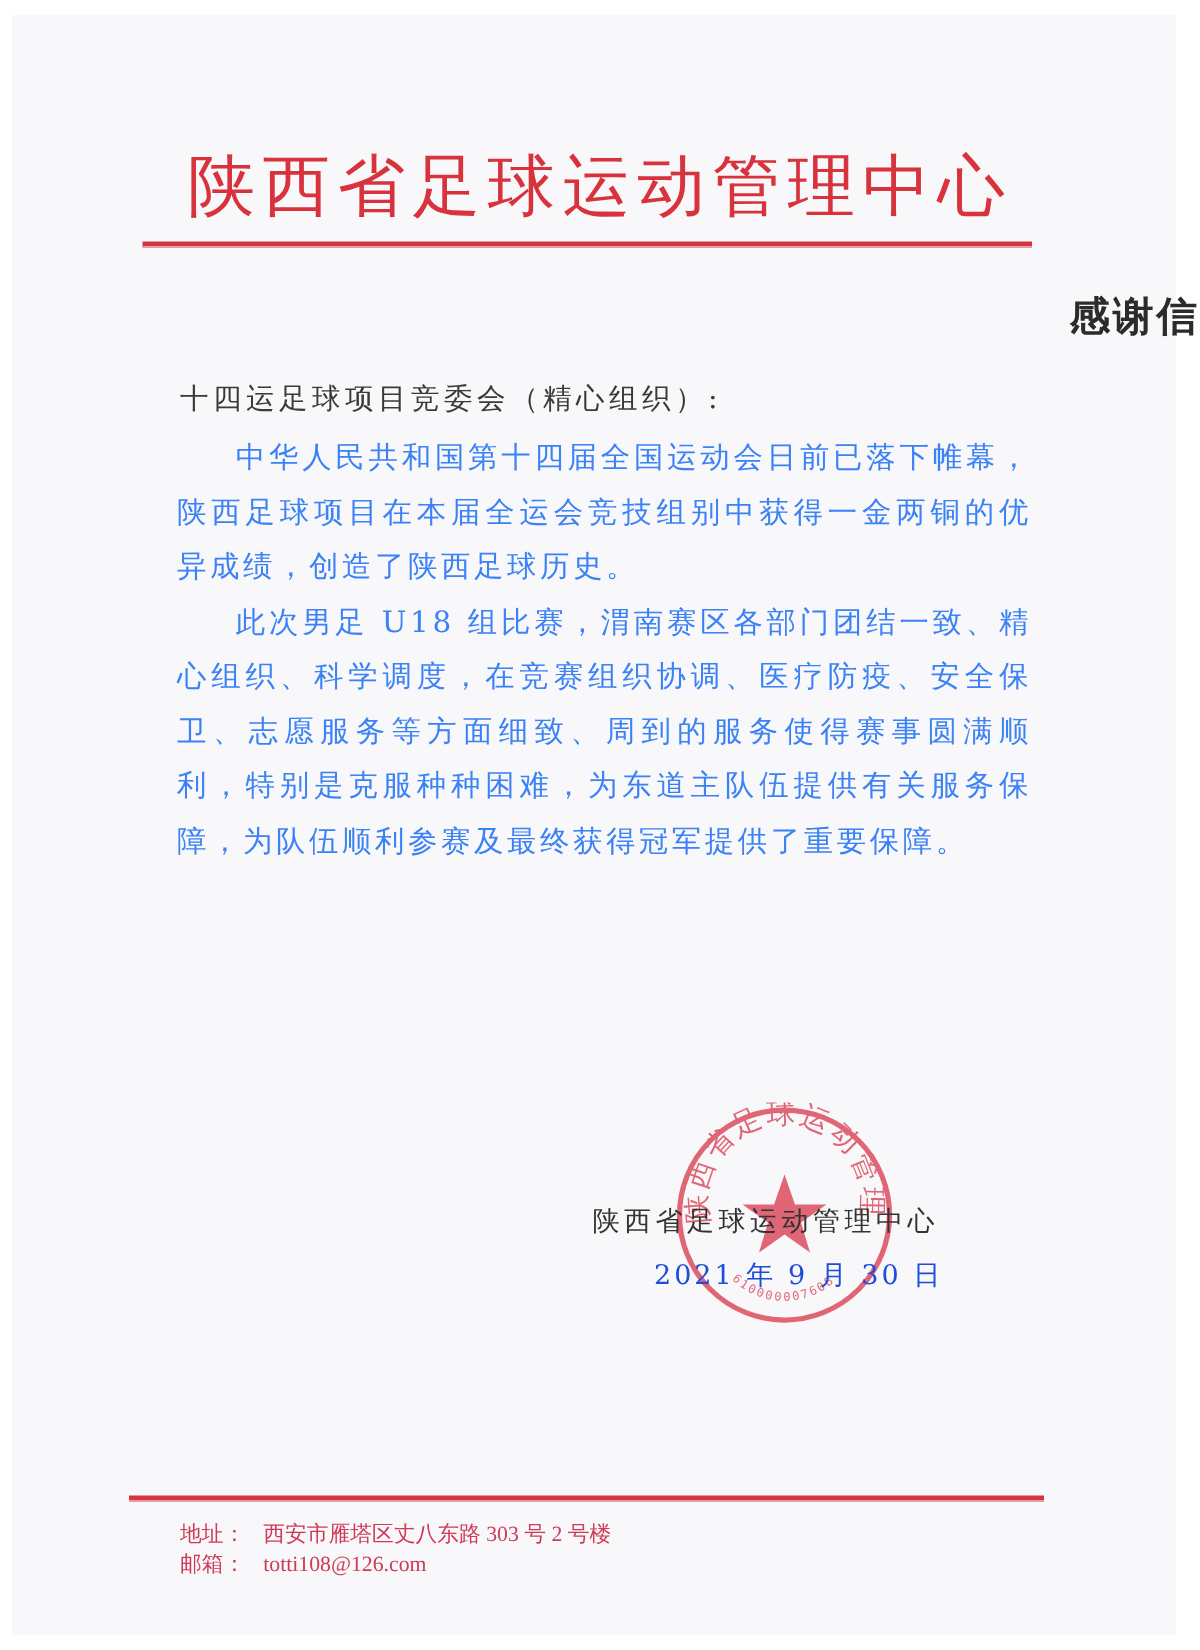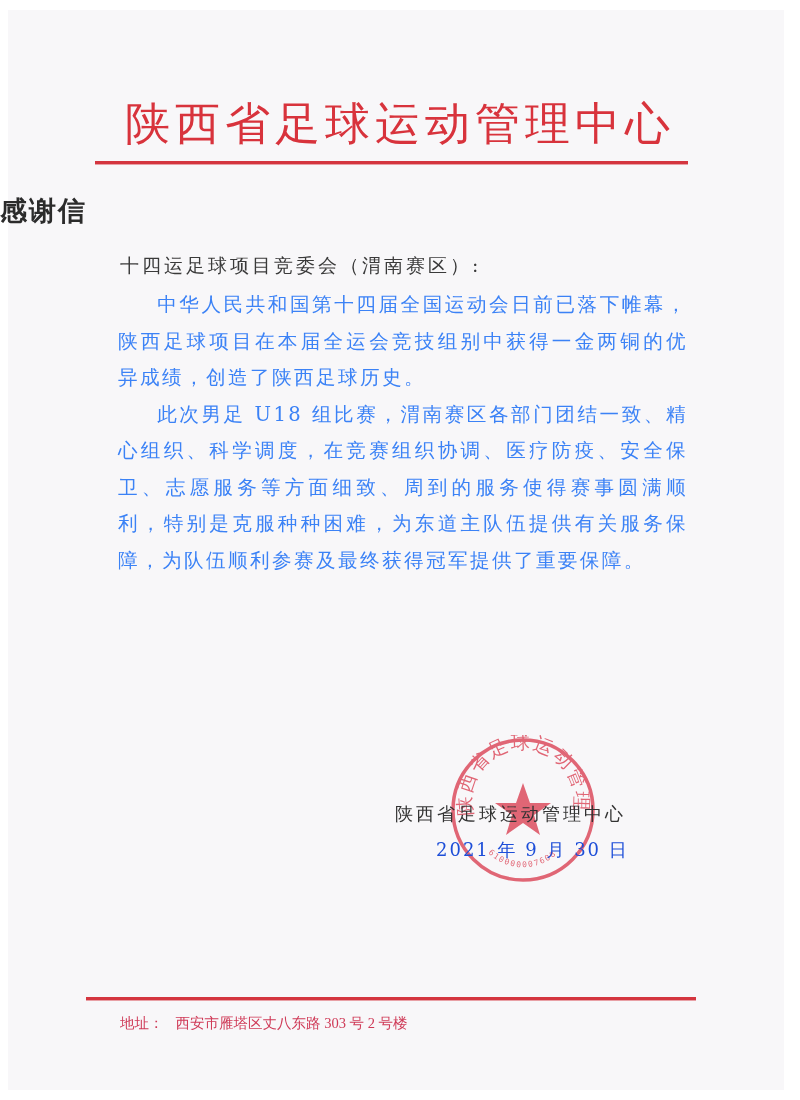--- a/index.html
+++ b/index.html
@@ -17,21 +17,21 @@
     position: absolute; left: 0; top: 94px; width: 800px;
     text-align: center; color: #d8333c;
     font-family: "DejaVu Sans", "Liberation Sans", sans-serif;
     font-size: 45px; letter-spacing: 5px; line-height: 60px;
   }
   .red-rule-top {
     position: absolute; left: 95px; top: 161px; width: 593px; height: 3px;
     background: #d4353f; border-bottom: 1px solid #e8a0a6;
   }
   .letter-title {
-    position: absolute; left: 0; top: 193px; width: 800px; text-align: left;
+    position: absolute; left: 0; top: 193px; width: 800px; text-align: right;
     font-family: "DejaVu Sans", "Liberation Sans", sans-serif;
     font-weight: bold; font-size: 27px; color: #2b2b2b; letter-spacing: 2px;
   }
   .salutation {
     position: absolute; left: 120px; top: 253px; font-size: 19px; color: #3a3a3a;
     letter-spacing: 3px;
   }
   .body-text {
     position: absolute; left: 118px; top: 287px; width: 570px;
     font-size: 19.6px; line-height: 36.5px; color: #3b82f6; letter-spacing: 2.4px;
@@ -61,21 +61,21 @@
 </style>
 </head>
 <body>
 
 <div class="page"></div>
 
 <div class="org-title">陕西省足球运动管理中心</div>
 <div class="red-rule-top"></div>
 
 <div class="letter-title">感谢信</div>
-<div class="salutation">十四运足球项目竞委会（渭南赛区）:</div>
+<div class="salutation">十四运足球项目竞委会（精心组织）:</div>
 
 <div class="body-text">
   <p>中华人民共和国第十四届全国运动会日前已落下帷幕，陕西足球项目在本届全运会竞技组别中获得一金两铜的优异成绩，创造了陕西足球历史。</p>
   <p>此次男足 U18 组比赛，渭南赛区各部门团结一致、精心组织、科学调度，在竞赛组织协调、医疗防疫、安全保卫、志愿服务等方面细致、周到的服务使得赛事圆满顺利，特别是克服种种困难，为东道主队伍提供有关服务保障，为队伍顺利参赛及最终获得冠军提供了重要保障。</p>
 </div>
 
 <svg class="seal" viewBox="0 0 150 150">
   <defs>
     <path id="sealArc" d="M 25 80 A 52 52 0 1 1 125 80"></path>
     <path id="sealArcBottom" d="M 40 118 A 50 50 0 0 0 110 118"></path>
@@ -90,13 +90,14 @@
   <polygon points="75,48 82,68 103,68 86,80 92,100 75,88 58,100 64,80 47,68 68,68" fill="#d9364a"></polygon>
 </svg>
 
 <div class="signature">陕西省足球运动管理中心</div>
 <div class="date">2021 年 9 月 30 日</div>
 
 <div class="red-rule-bottom" style="width:610px;"></div>
 
 <div class="footer">
   <div><span>地址：</span><span>西安市雁塔区丈八东路 303 号 2 号楼</span></div>
+  <div><span>邮箱：</span><span>totti108@126.com</span></div>
 </div>
 
 </body></html>

